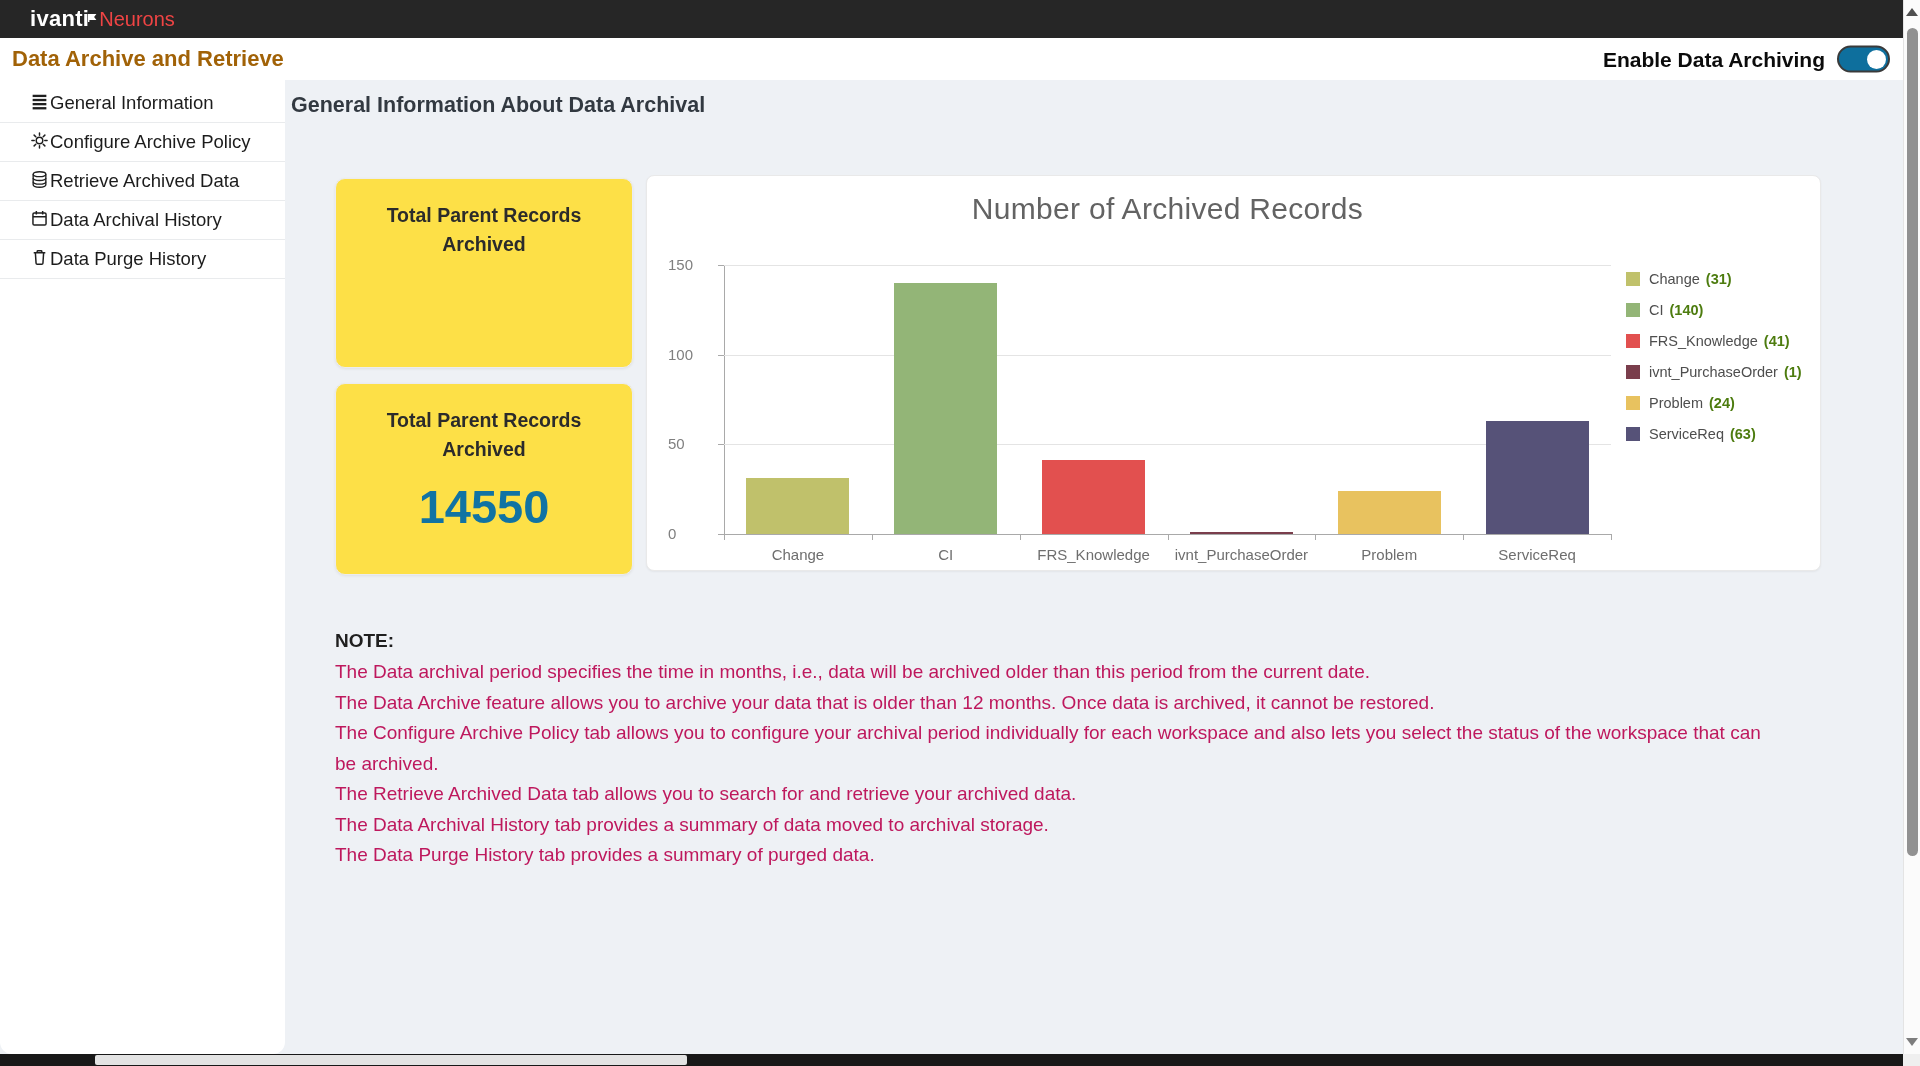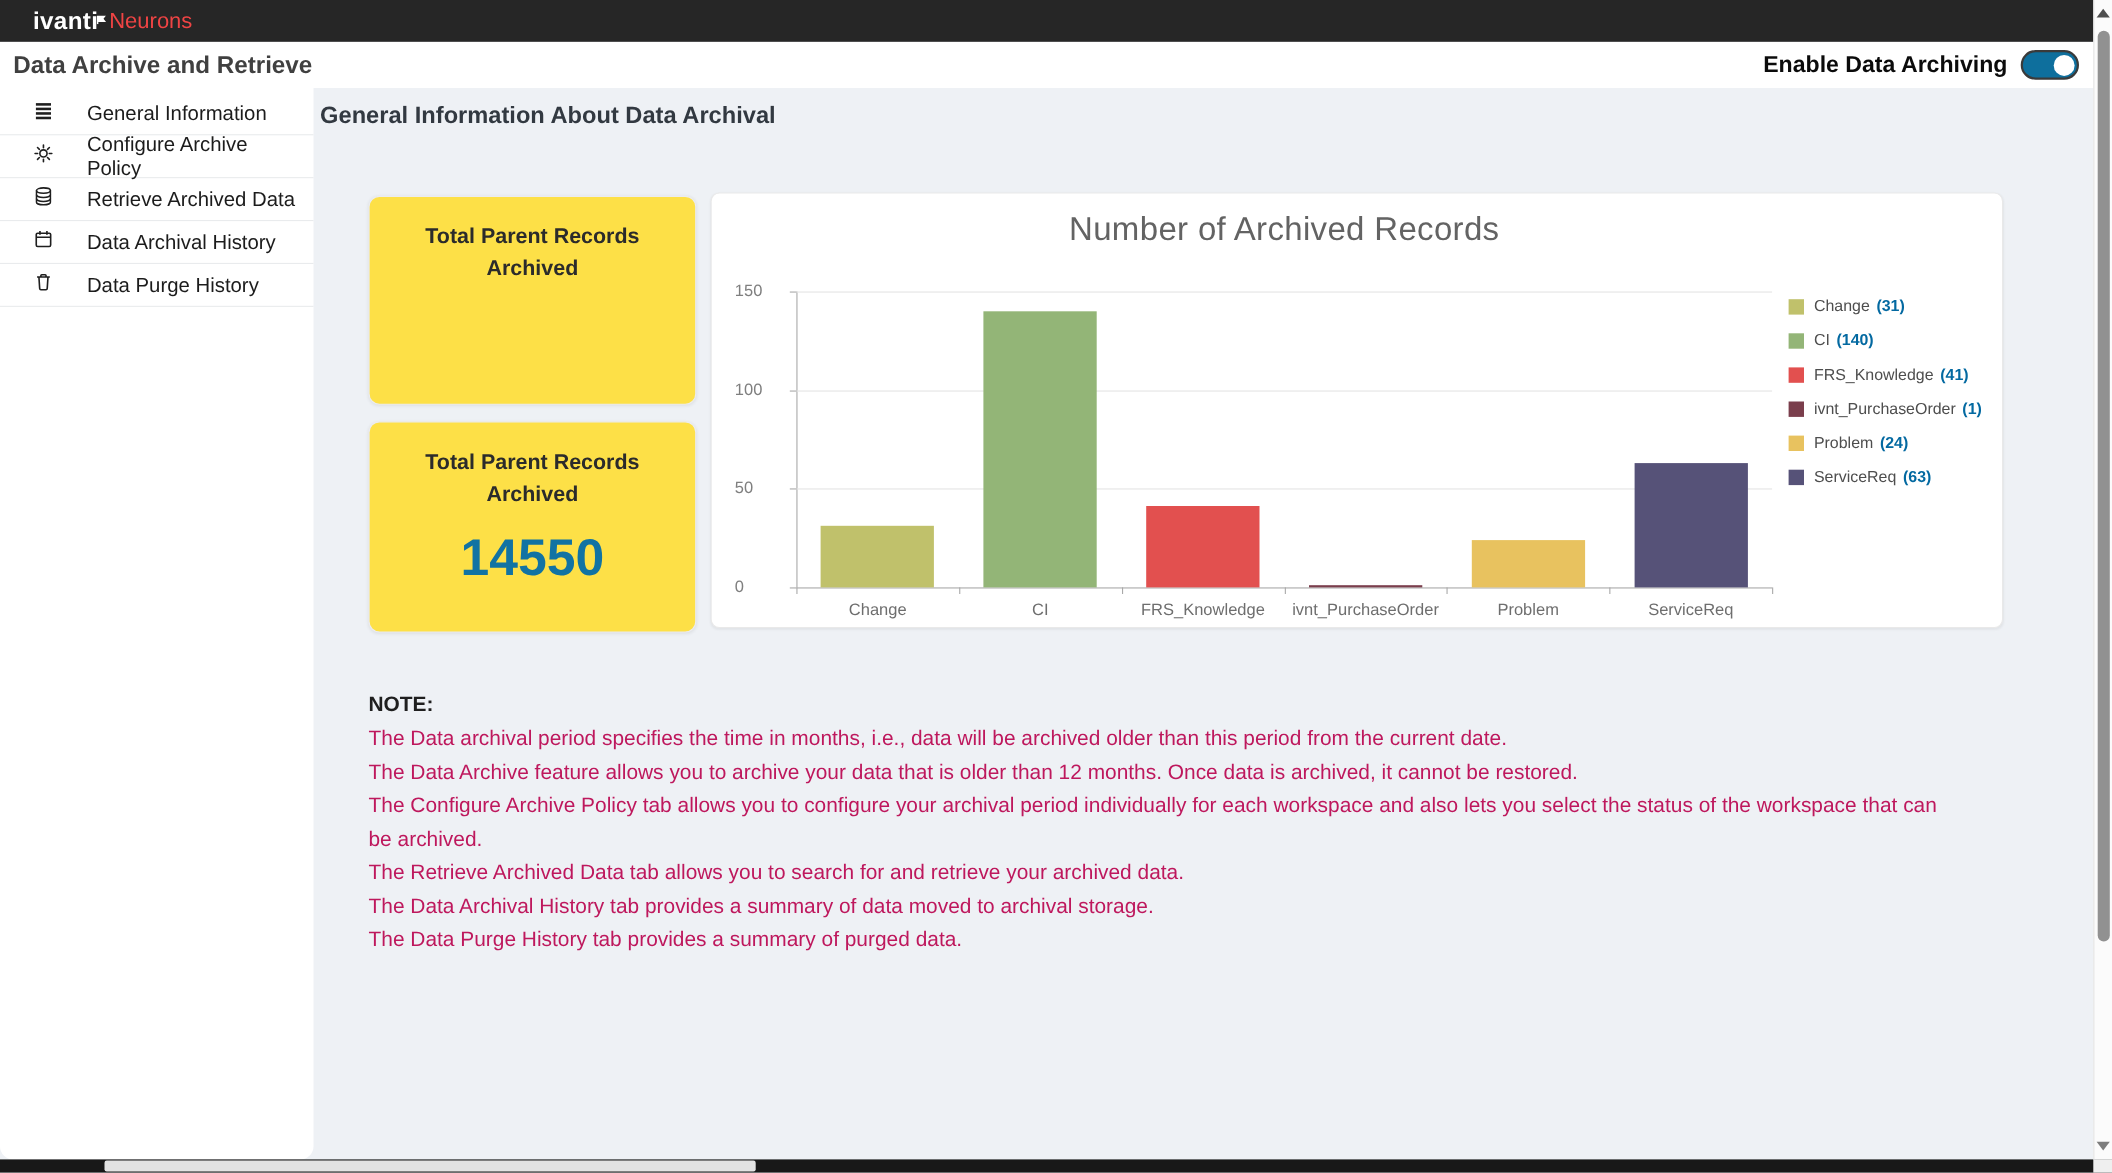--- a/index.html
+++ b/index.html
@@ -12,34 +12,34 @@
   
   .topbar { position:absolute; left:0; top:0; width:1920px; height:38px;
     background:#262626; display:flex; align-items:center; padding-left:30px; z-index:5; }
   .brand { color:#ffffff; font-weight:700; font-size:22px; letter-spacing:.3px; position:relative; }
   .brand .flag { position:absolute; right:-8px; top:-4px; }
   .product { color:#ef4444; font-weight:400; font-size:20px; margin-left:10px; }
 
   
   .header { position:absolute; left:0; top:38px; width:1920px; height:42px; background:#ffffff; z-index:4; }
   .header-title { position:absolute; left:12px; top:50%; transform:translateY(-50%);
-    font-size:22px; font-weight:700; color:#404040; }
+    font-size:22px; font-weight:700; color:#a16207; }
   .header-right { position:absolute; right:30px; top:50%; transform:translateY(-50%);
     display:flex; align-items:center; gap:12px; }
   .toggle-label { font-size:21px; font-weight:700; color:#0b0b0b; }
   .toggle { width:53px; height:27px; border-radius:15px; background:#0e6f9d;
     border:2px solid #3a3a3a; position:relative; cursor:pointer; }
   .toggle-knob { position:absolute; right:2px; top:50%; transform:translateY(-50%);
     width:19px; height:19px; border-radius:50%; background:#ffffff; }
 
   
   .sidebar { position:absolute; left:0; top:80px; width:285px; height:974px;
     background:#ffffff; border-radius:0 0 12px 12px; z-index:3; }
   .sidebar ul { list-style:none; margin:0; padding:4px 0 0 0; }
-  .sidebar li { height:39px; display:flex; align-items:center; gap:30px;
+  .sidebar li { height:39px; display:flex; align-items:center; gap:1px;
     padding:0 10px 0 30px; border-bottom:1px solid #e9ebed; cursor:pointer; }
   .sidebar li .label { font-size:18.5px; color:#1c1c1c; }
   .sidebar li svg { flex:0 0 auto; }
 
   
   .main-heading { position:absolute; left:291px; top:93px;
     font-size:21.5px; font-weight:700; color:#323941; }
 
   .stat-card { position:absolute; background:#fde047; border:1px solid #ececee;
     border-radius:10px; box-shadow:0 1px 3px rgba(0,0,0,.07); text-align:center; }
@@ -61,21 +61,21 @@
   .axis-y { position:absolute; width:1px; background:#a9a9a9; }
   .ytick-dash { position:absolute; height:1px; width:6px; background:#a9a9a9; }
   .xtick { position:absolute; width:1px; height:6px; background:#a9a9a9; }
   .ytick-label { position:absolute; width:44px; 
     font-size:15px; color:#7f7f7f; }
   .xtick-label { position:absolute; text-align:center; font-size:15px; color:#6e6e6e; }
   .bar { position:absolute; }
   .legend-item { position:absolute; display:flex; align-items:center; gap:9px; cursor:pointer; }
   .legend-swatch { width:14px; height:14px; flex:0 0 auto; }
   .legend-name { font-size:14.5px; color:#4e4e4e; white-space:nowrap; }
-  .legend-count { font-size:14.5px; color:#0369a1; font-weight:700; margin-left:-3px; }
+  .legend-count { font-size:14.5px; color:#4d7c0f; font-weight:700; margin-left:-3px; }
 
   
   .note { position:absolute; left:335px; top:625px; width:1430px; }
   .note-label { font-size:19px; font-weight:700; color:#1f1f1f; line-height:32px; }
   .note-line { font-size:19px; color:#be185d; line-height:30.5px; }
 
   
   .vscrollbar { position:absolute; right:0; top:0; width:17px; height:1054px;
     background:#fbfbfb; border-left:1px solid #e4e4e4; z-index:20; }
   .vthumb { position:absolute; left:3px; width:11px; top:28px; height:828px;

